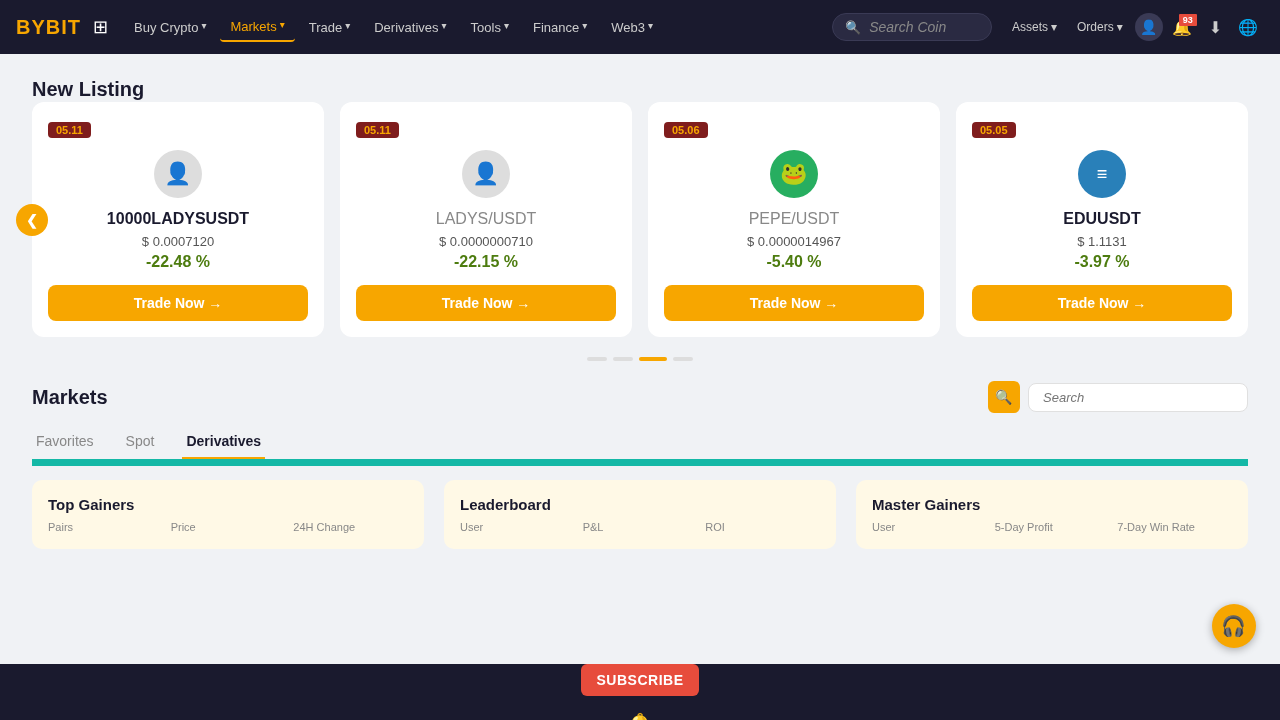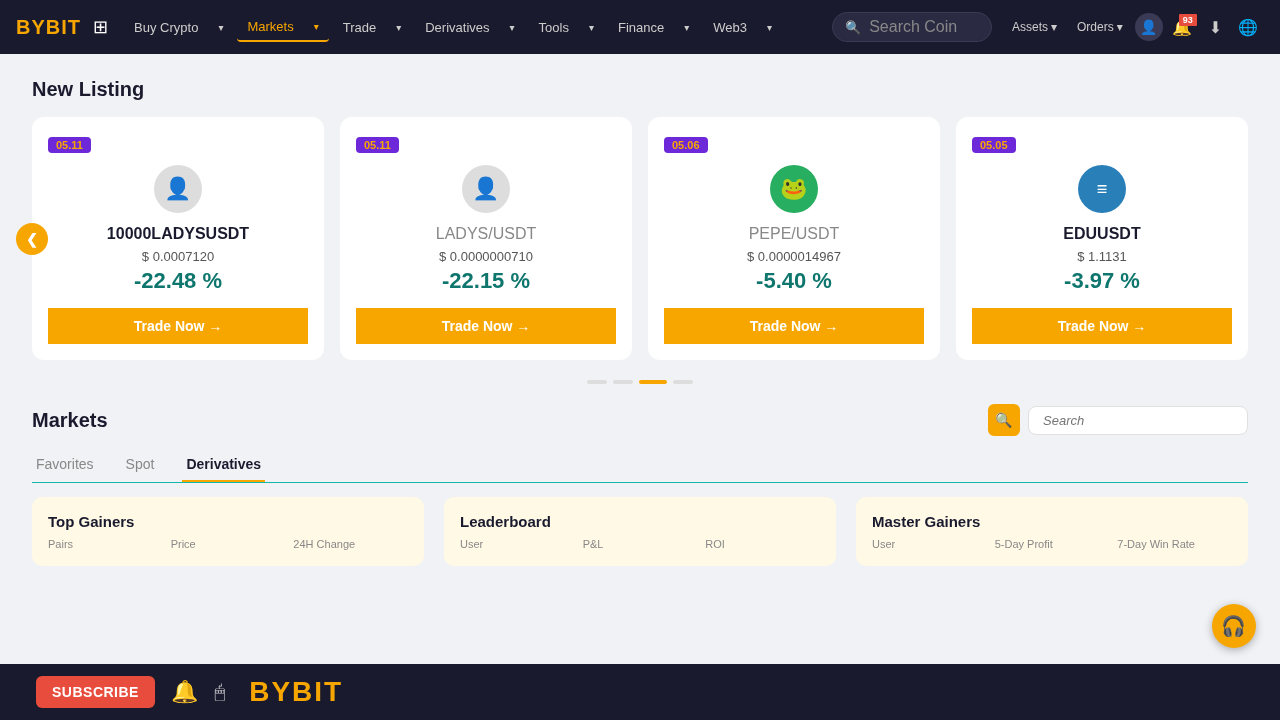--- a/index.html
+++ b/index.html
@@ -30,43 +30,43 @@
       cursor: pointer;
     }
     .nav-item {
       color: #ccc;
       font-size: 13px;
       padding: 6px 10px;
       cursor: pointer;
       border-radius: 4px;
       white-space: nowrap;
       display: flex;
-      align-items: center;
-      gap: 20px;
+      gap: 3px;
     }
     .nav-item.active { color: #f7a600; border-bottom: 2px solid #f7a600; }
     .nav-item .arrow { font-size: 10px; }
     .nav-search {
       margin-left: auto;
       background: #2a2a42;
       border: 1px solid #3a3a55;
       border-radius: 20px;
       display: flex;
       align-items: center;
       padding: 5px 12px;
       gap: 8px;
       width: 160px;
     }
     .nav-search input {
       background: none;
       border: none;
       color: #fde047;
-      font-size: 16px;
+      font-size: 14px;
       outline: none;
       width: 100%;
+      font-style: italic;
     }
     .nav-search input::placeholder { color: #888; }
     .nav-right {
       display: flex;
       align-items: center;
       gap: 4px;
       margin-left: 8px;
     }
     .nav-right-item {
       color: #ccc;
@@ -110,21 +110,21 @@
       padding: 24px 32px 16px;
       height: calc(720px - 54px - 56px);
       overflow: hidden;
     }
 
     
     .section-title {
       font-size: 20px;
       font-weight: 700;
       color: #1a1a2e;
-      margin-bottom: 16px;
+      margin-bottom: 1px;
     }
 
     .listing-wrapper {
       position: relative;
       display: flex;
       align-items: center;
       margin-bottom: 20px;
     }
     .prev-btn {
       position: absolute;
@@ -153,21 +153,21 @@
       border-radius: 12px;
       padding: 20px 16px 16px;
       flex: 1;
       min-width: 0;
       display: flex;
       flex-direction: column;
       align-items: center;
     }
     .card-date {
       align-self: flex-start;
-      background: #6d28d9;
+      background: #7f1d1d;
       color: #f7a600;
       font-size: 11px;
       font-weight: 600;
       padding: 2px 8px;
       border-radius: 4px;
       margin-bottom: 12px;
     }
     .card-icon {
       width: 48px; height: 48px;
       border-radius: 50%;
@@ -184,30 +184,30 @@
       color: #1a1a2e;
       margin-bottom: 6px;
     }
     .card-name span { color: #888; font-weight: 400; }
     .card-price {
       font-size: 13px;
       color: #555;
       margin-bottom: 4px;
     }
     .card-change {
-      font-size: 22px;
+      font-size: 16px;
       font-weight: 700;
-      color: #0f766e;
+      color: #4d7c0f;
       margin-bottom: 14px;
     }
     .trade-btn {
       background: #f7a600;
       color: #fff;
       border: none;
-      border-radius: 0;
+      border-radius: 8px;
       padding: 10px 0;
       width: 100%;
       font-size: 14px;
       font-weight: 600;
       cursor: pointer;
       display: flex; align-items: center; justify-content: center;
       gap: 6px;
     }
 
     
@@ -261,21 +261,21 @@
       width: 32px; height: 32px;
       display: flex; align-items: center; justify-content: center;
       cursor: pointer;
       color: #fff;
       font-size: 14px;
     }
 
     .tabs {
       display: flex;
       gap: 24px;
-      border-bottom: 1px solid #14b8a6;
+      border-bottom: 7px solid #14b8a6;
       margin-bottom: 0;
       padding-bottom: 0;
       text-align: center;
     }
     .tab {
       font-size: 14px;
       color: #888;
       padding: 8px 4px;
       cursor: pointer;
       border-bottom: 2px solid transparent;
@@ -317,20 +317,21 @@
     }
 
     
     .bottom-banner {
       background: #1a1a2e;
       height: 56px;
       display: flex;
       align-items: center;
       padding: 0 36px;
       gap: 16px;
+      flex-direction: column;
     }
     .subscribe-btn {
       background: #e74c3c;
       color: #fff;
       border: none;
       border-radius: 6px;
       padding: 8px 16px;
       font-size: 14px;
       font-weight: 700;
       cursor: pointer;

